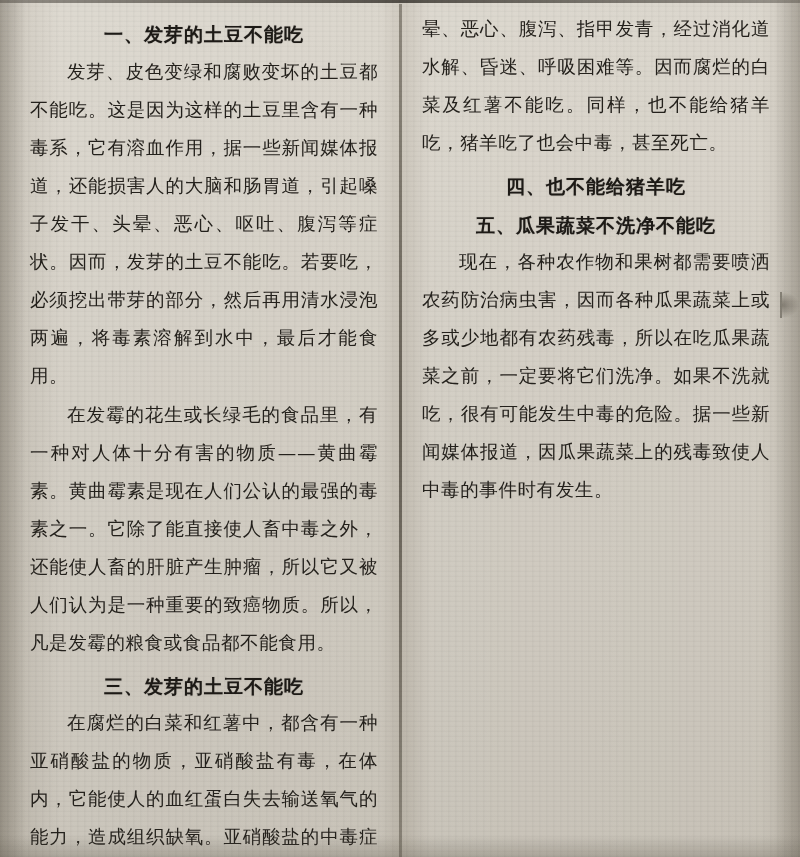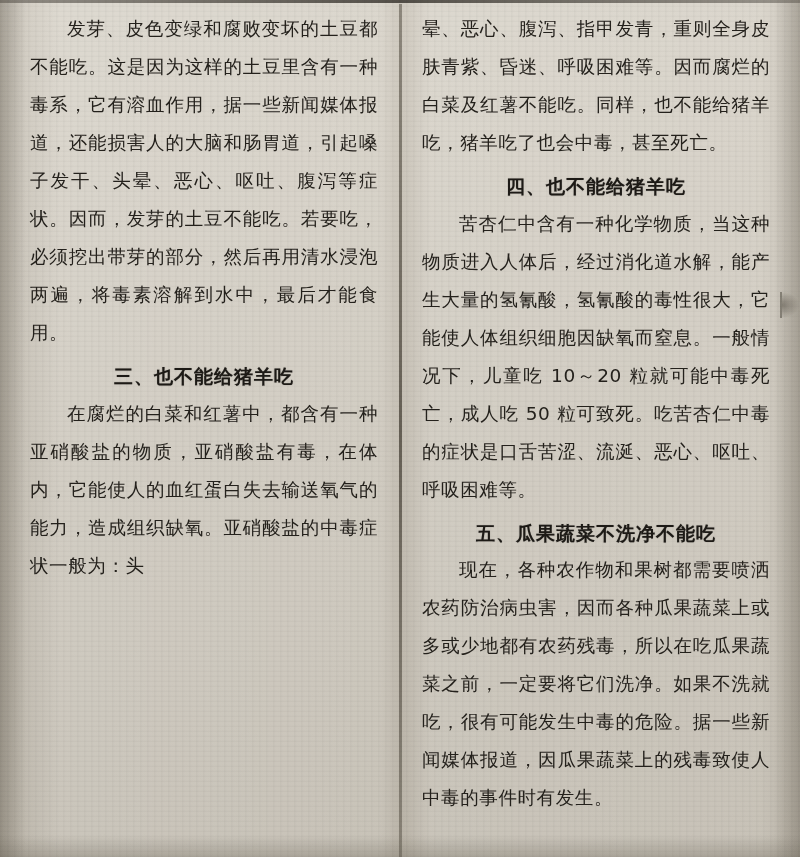--- a/index.html
+++ b/index.html
@@ -124,32 +124,33 @@
 </head>
 <body>
 
 <div class="page">
   <div class="top-rule"></div>
   <div class="gutter"></div>
 
   <div class="columns">
 
     <div class="col col-left">
+      <h2 class="sec">一、发芽的土豆不能吃</h2>
       <p class="para">发芽、皮色变绿和腐败变坏的土豆都不能吃。这是因为这样的土豆里含有一种毒系，它有溶血作用，据一些新闻媒体报道，还能损害人的大脑和肠胃道，引起嗓子发干、头晕、恶心、呕吐、腹泻等症状。因而，发芽的土豆不能吃。若要吃，必须挖出带芽的部分，然后再用清水浸泡两遍，将毒素溶解到水中，最后才能食用。</p>
 
+      <p class="para">在发霉的花生或长绿毛的食品里，有一种对人体十分有害的物质——黄曲霉素。黄曲霉素是现在人们公认的最强的毒素之一。它除了能直接使人畜中毒之外，还能使人畜的肝脏产生肿瘤，所以它又被人们认为是一种重要的致癌物质。所以，凡是发霉的粮食或食品都不能食用。</p>
 
-      <h2 class="sec">三、也不能给猪羊吃</h2>
+      <h2 class="sec">三、发芽的土豆不能吃</h2>
       <p class="para">在腐烂的白菜和红薯中，都含有一种亚硝酸盐的物质，亚硝酸盐有毒，在体内，它能使人的血红蛋白失去输送氧气的能力，造成组织缺氧。亚硝酸盐的中毒症状一般为：头</p>
     </div>
 
     <div class="col col-right">
-      <p class="para noindent">晕、恶心、腹泻、指甲发青，重则全身皮肤青紫、昏迷、呼吸困难等。因而腐烂的白菜及红薯不能吃。同样，也不能给猪羊吃，猪羊吃了也会中毒，甚至死亡。</p>
+      <p class="para noindent">晕、恶心、腹泻、指甲发青，经过消化道水解、昏迷、呼吸困难等。因而腐烂的白菜及红薯不能吃。同样，也不能给猪羊吃，猪羊吃了也会中毒，甚至死亡。</p>
 
       <h2 class="sec">四、也不能给猪羊吃</h2>
-      <p class="para">苦杏仁中含有一种化学物质，当这种物质进入人体后，经过消化道水解，能产生大量的氢氰酸，氢氰酸的毒性很大，它能使人体组织细胞因缺氧而窒息。一般情况下，儿童吃 10～20 粒就可能中毒死亡，成人吃 50 粒可致死。吃苦杏仁中毒的症状是口舌苦涩、流涎、恶心、呕吐、呼吸困难等。</p>
 
       <h2 class="sec">五、瓜果蔬菜不洗净不能吃</h2>
       <p class="para">现在，各种农作物和果树都需要喷洒农药防治病虫害，因而各种瓜果蔬菜上或多或少地都有农药残毒，所以在吃瓜果蔬菜之前，一定要将它们洗净。如果不洗就吃，很有可能发生中毒的危险。据一些新闻媒体报道，因瓜果蔬菜上的残毒致使人中毒的事件时有发生。</p>
 
     </div>
 
   </div>
 
   <div class="edge-mark"></div>
   <div class="smudge-a"></div>

